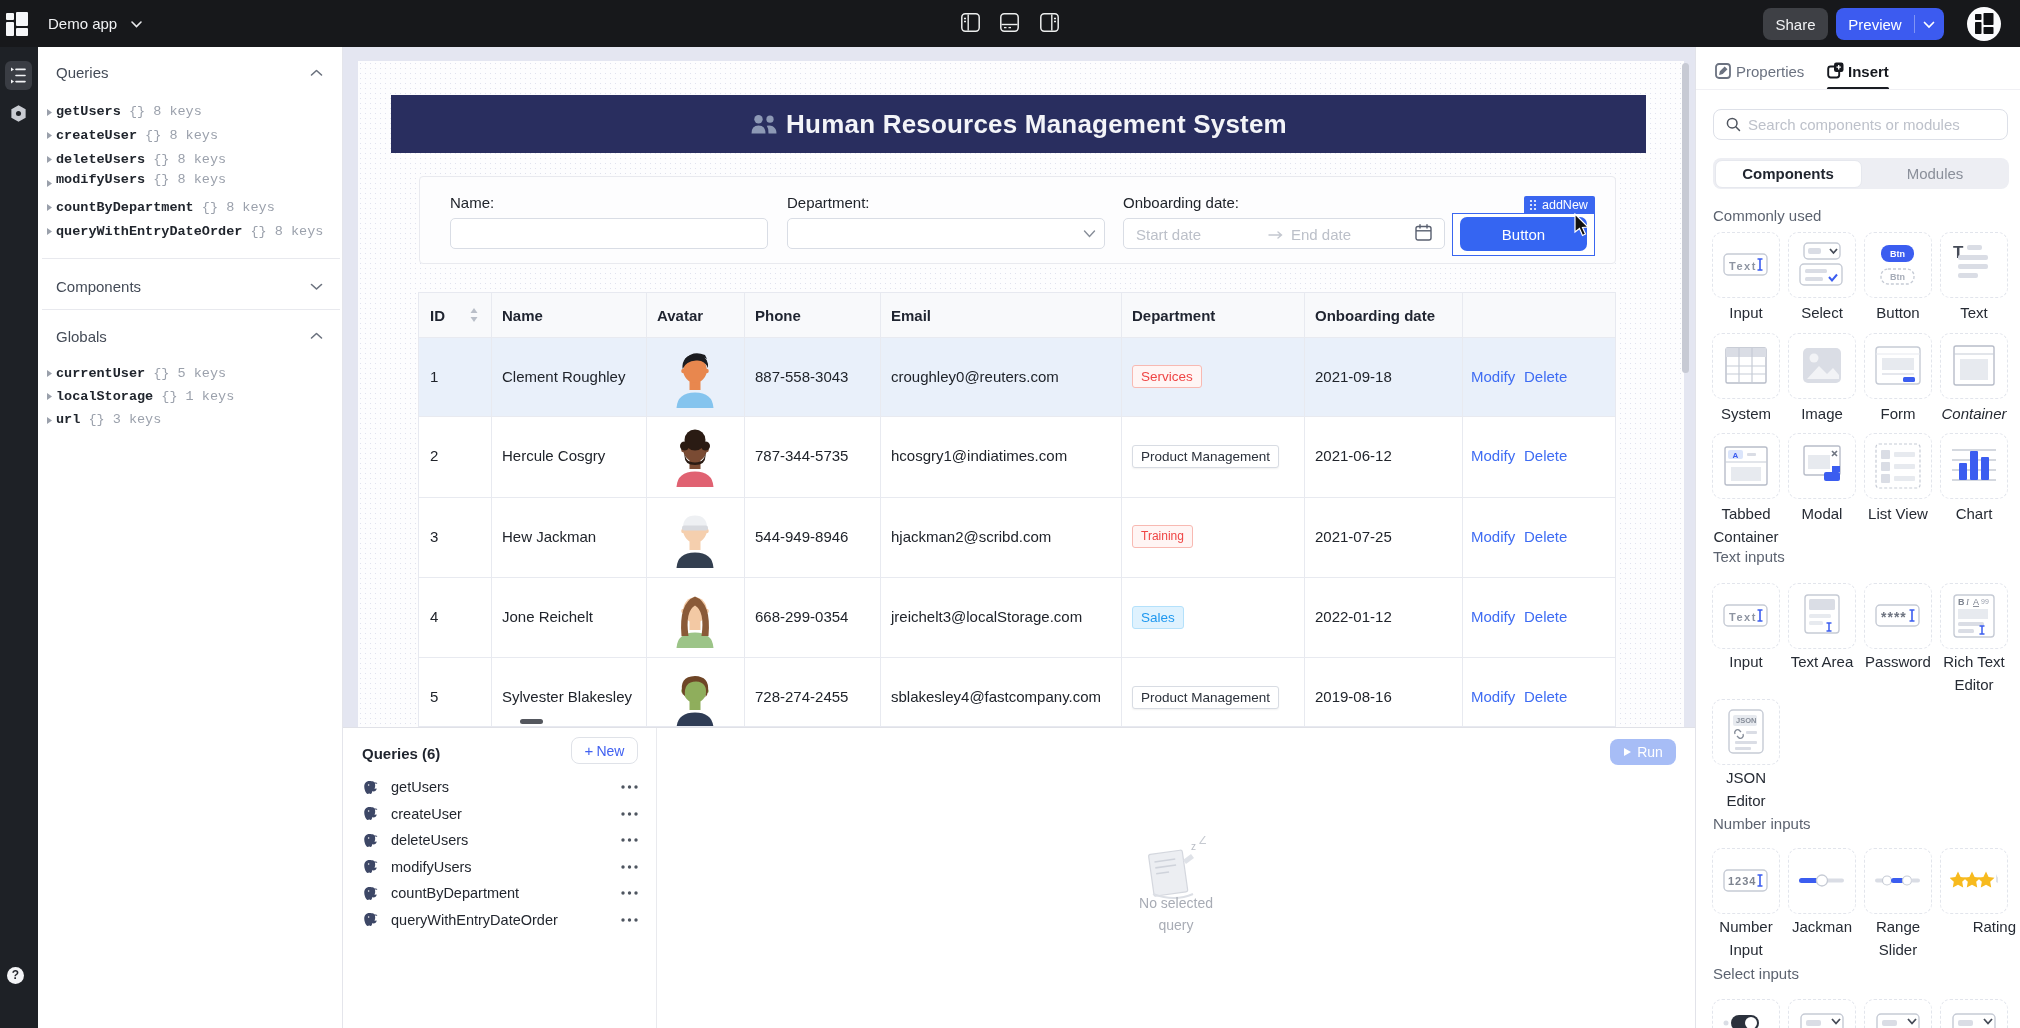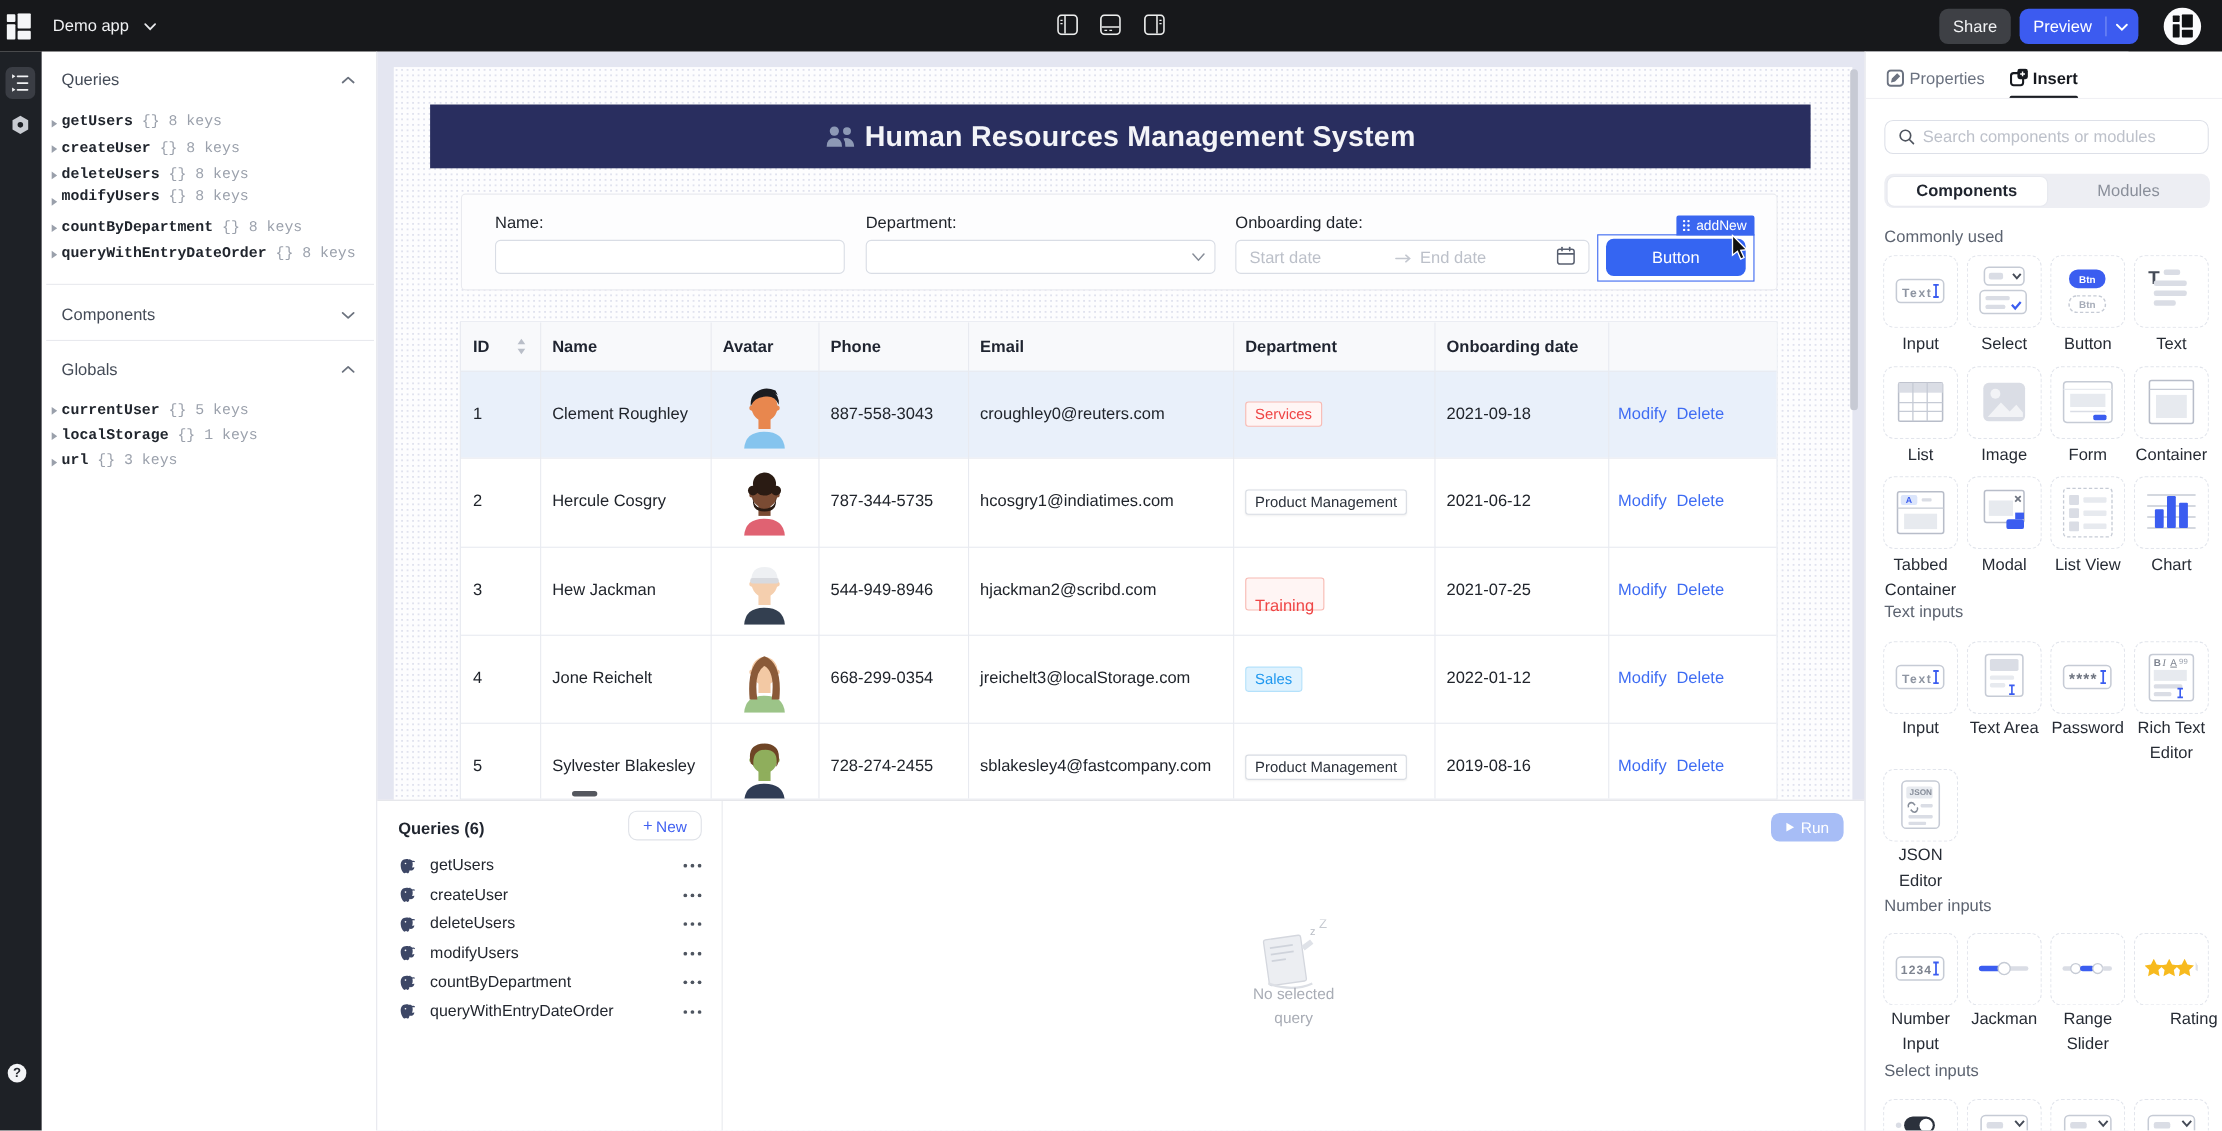--- a/index.html
+++ b/index.html
@@ -251,21 +251,21 @@
           <path d="M4.5 58 Q5.5 42.5 23 42.5 Q40.5 42.5 41.5 58 Z" fill="#333f50"></path>
           <rect x="17.5" y="30" width="11" height="10" fill="#f5cfae"></rect>
           <circle cx="11.5" cy="21" r="2.3" fill="#f5cfae"></circle>
           <circle cx="34.5" cy="21" r="2.3" fill="#f5cfae"></circle>
           <ellipse cx="23" cy="20" rx="11.8" ry="12.8" fill="#f5cfae"></ellipse>
           <path d="M11 18 Q11 5.5 23 5.5 Q35 5.5 35 18 L35 19 L11 19 Z" fill="#eef0f3"></path>
           <rect x="10" y="15.5" width="26" height="5" rx="2.2" fill="#d8dadf"></rect>
         </svg>
         <div class="abs" style="left:336.0px;top:234.8px;font-size:15px;color:#20242b;white-space:nowrap;">544-949-8946</div>
         <div class="abs" style="left:472.0px;top:234.8px;font-size:15px;color:#20242b;white-space:nowrap;">hjackman2@scribd.com</div>
-        <div class="abs" style="left:713.0px;top:232.2px;height:23px;line-height:21px;padding:14px 8px;border-radius:3px;font-size:15px;color:#ef4545;background:#fff5f4;border:1px solid #f8b9b2;">Training</div>
+        <div class="abs" style="left:713.0px;top:232.2px;height:23px;line-height:21px;padding:0 8px;border-radius:3px;font-size:12px;color:#ef4545;background:#fff5f4;border:1px solid #f8b9b2;">Training</div>
         <div class="abs" style="left:896.0px;top:234.8px;font-size:15px;color:#20242b;">2021-07-25</div>
         <div class="abs" style="left:1052.0px;top:234.8px;font-size:15px;color:#3e6cf3;">Modify</div>
         <div class="abs" style="left:1105.0px;top:234.8px;font-size:15px;color:#3e6cf3;">Delete</div>
         <div class="abs" style="left:11.0px;top:315.0px;font-size:15px;color:#20242b;white-space:nowrap;">4</div>
         <div class="abs" style="left:83.0px;top:315.0px;font-size:15px;color:#20242b;white-space:nowrap;">Jone Reichelt</div>
         <svg class="abs" style="left:253.0px;top:297.0px" width="46" height="58" viewBox="0 0 46 58">
           <path d="M4.5 58 Q5.5 42.5 23 42.5 Q40.5 42.5 41.5 58 Z" fill="#9cc488"></path>
           <rect x="17.5" y="30" width="11" height="10" fill="#f3c9a4"></rect>
           <circle cx="11.5" cy="21" r="2.3" fill="#f3c9a4"></circle>
           <circle cx="34.5" cy="21" r="2.3" fill="#f3c9a4"></circle>
@@ -458,21 +458,21 @@
       <div class="abs" style="left:236px;top:254px;width:84px;text-align:center;font-size:15px;color:#262b34;line-height:23px;">Text</div>
       <div class="abs" style="left:16px;top:286px;width:68px;height:66px;border:1px dashed #e2e5ec;border-radius:10px;background:#fff;"></div>
       <svg class="abs" style="left:26px;top:295px" width="48" height="48" viewBox="0 0 48 48">
         <rect x="4" y="6" width="40" height="35" rx="1.5" fill="#fff" stroke="#b8bdc9" stroke-width="1.4"></rect>
         <rect x="4" y="6" width="40" height="9" fill="#dadde5"></rect>
         <line x1="17" y1="6" x2="17" y2="41" stroke="#c6cbd5" stroke-width="1.2"></line>
         <line x1="30" y1="6" x2="30" y2="41" stroke="#c6cbd5" stroke-width="1.2"></line>
         <line x1="4" y1="24" x2="44" y2="24" stroke="#c6cbd5" stroke-width="1.2"></line>
         <line x1="4" y1="32" x2="44" y2="32" stroke="#c6cbd5" stroke-width="1.2"></line>
       </svg>
-      <div class="abs" style="left:8px;top:355px;width:84px;text-align:center;font-size:15px;color:#262b34;line-height:23px;">List</div>
+      <div class="abs" style="left:8px;top:355px;width:84px;text-align:center;font-size:15px;color:#262b34;line-height:23px;">System</div>
       <div class="abs" style="left:92px;top:286px;width:68px;height:66px;border:1px dashed #e2e5ec;border-radius:10px;background:#fff;"></div>
       <svg class="abs" style="left:102px;top:295px" width="48" height="48" viewBox="0 0 48 48">
         <rect x="5" y="6" width="38" height="35" rx="5" fill="#dadde5"></rect>
         <circle cx="16" cy="16" r="4.5" fill="#f2f3f6"></circle>
         <path d="M9 37 L21 24 L29 32 L35 26 L41 33 L41 37 Z" fill="#f2f3f6"></path>
       </svg>
       <div class="abs" style="left:84px;top:355px;width:84px;text-align:center;font-size:15px;color:#262b34;line-height:23px;">Image</div>
       <div class="abs" style="left:168px;top:286px;width:68px;height:66px;border:1px dashed #e2e5ec;border-radius:10px;background:#fff;"></div>
       <svg class="abs" style="left:178px;top:295px" width="48" height="48" viewBox="0 0 48 48">
         <rect x="2" y="5" width="44" height="37" rx="3" fill="#fff" stroke="#c6cbd5" stroke-width="1.4"></rect>
@@ -481,21 +481,21 @@
         <line x1="8" y1="32" x2="40" y2="32" stroke="#dadde5" stroke-width="1.4"></line>
         <rect x="29" y="35" width="12" height="5" rx="1.5" fill="#3b5df0"></rect>
       </svg>
       <div class="abs" style="left:160px;top:355px;width:84px;text-align:center;font-size:15px;color:#262b34;line-height:23px;">Form</div>
       <div class="abs" style="left:244px;top:286px;width:68px;height:66px;border:1px dashed #e2e5ec;border-radius:10px;background:#fff;"></div>
       <svg class="abs" style="left:254px;top:295px" width="48" height="48" viewBox="0 0 48 48">
         <rect x="4" y="4" width="40" height="39" rx="2" fill="#fff" stroke="#b8bdc9" stroke-width="1.4"></rect>
         <line x1="4" y1="12" x2="44" y2="12" stroke="#c6cbd5" stroke-width="1.2"></line>
         <rect x="10" y="17" width="28" height="21" fill="#e7eaef"></rect>
       </svg>
-      <div class="abs" style="left:236px;top:355px;width:84px;text-align:center;font-size:15px;color:#262b34;line-height:23px;">Container</div>
+      <div class="abs" style="left:236px;top:355px;width:84px;text-align:center;font-size:15px;color:#262b34;line-height:23px;font-style:italic;">Container</div>
       <div class="abs" style="left:16px;top:386px;width:68px;height:66px;border:1px dashed #e2e5ec;border-radius:10px;background:#fff;"></div>
       <svg class="abs" style="left:26px;top:395px" width="48" height="48" viewBox="0 0 48 48">
         <rect x="3" y="5" width="42" height="38" rx="2" fill="#fff" stroke="#b8bdc9" stroke-width="1.4"></rect>
         <rect x="6" y="8" width="15" height="9" rx="2" fill="#dbe5fb"></rect>
         <text x="10.5" y="15.5" font-size="8" font-weight="bold" fill="#3b5df0" font-family="Liberation Sans">A</text>
         <rect x="25" y="11" width="9" height="3" rx="1" fill="#dadde5"></rect>
         <line x1="3" y1="20" x2="45" y2="20" stroke="#c6cbd5" stroke-width="1.2"></line>
         <rect x="9" y="25" width="30" height="14" fill="#e7eaef"></rect>
       </svg>
       <div class="abs" style="left:8px;top:455px;width:84px;text-align:center;font-size:15px;color:#262b34;line-height:23px;">Tabbed Container</div>

